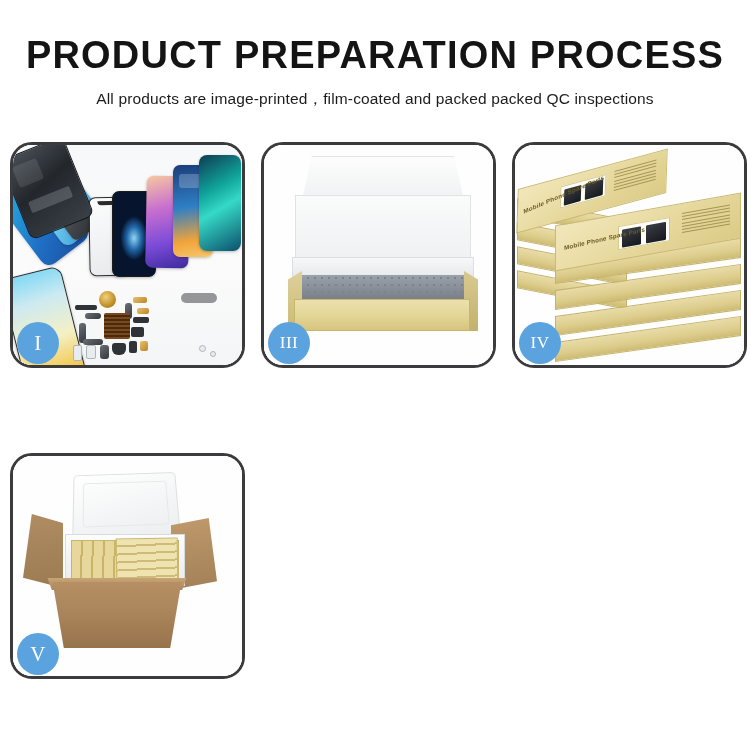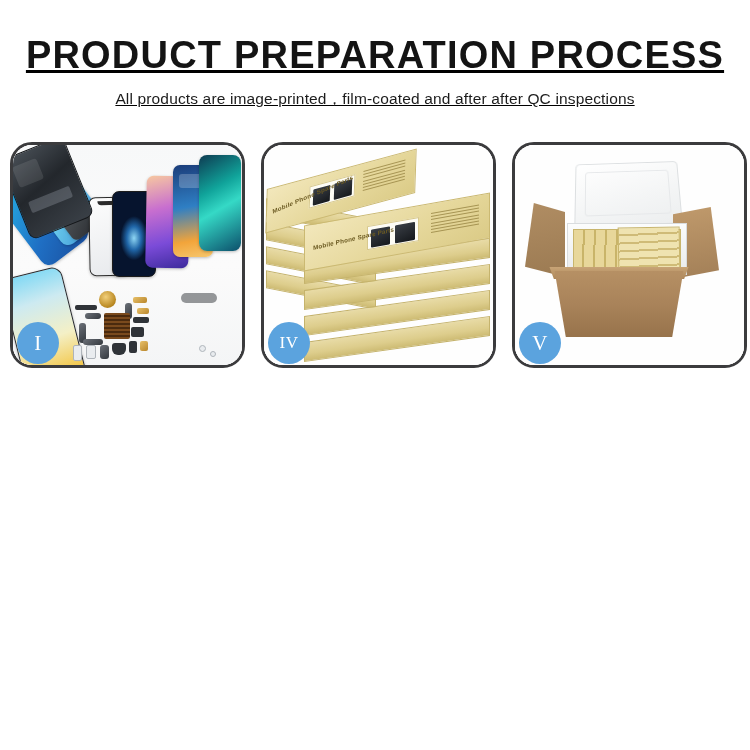--- a/index.html
+++ b/index.html
@@ -6,21 +6,21 @@
   * { box-sizing: border-box; margin: 0; padding: 0; }
   html, body {
     width: 750px; height: 750px;
     background: #ffffff;
     font-family: "Liberation Sans", sans-serif;
     overflow: hidden;
   }
   .page { position: relative; width: 750px; height: 750px; background: #fff; }
 
   
-  .header { width: 750px; padding-top: 36px; text-align: center; text-decoration: underline; }
+  .header { width: 750px; padding-top: 36px; text-align: center; }
   .title {
     font-family: "Liberation Sans", sans-serif;
     font-size: 38px; font-weight: 700; letter-spacing: 1.2px;
     color: #141414; line-height: 1.05; white-space: nowrap;
   }
   .subtitle {
     margin-top: 13px;
     font-family: "Liberation Sans", sans-serif;
     font-size: 15.5px; font-weight: 400; letter-spacing: 0.15px;
     color: #1c1c1c; white-space: nowrap;
@@ -348,21 +348,21 @@
     clip-path: polygon(20% 0, 100% 22%, 72% 100%, 0 58%);
   }
 </style>
 </head>
 <body>
 
 <div class="page">
 
   <div class="header">
     <div class="title">PRODUCT PREPARATION PROCESS</div>
-    <div class="subtitle">All products are image-printed，film-coated and after after QC inspections</div>
+    <div class="subtitle">All products are image-printed，film-coated and packed packed QC inspections</div>
   </div>
 
   <div class="grid">
 
     <div class="panel">
       <div class="panel-clip">
         <div class="scene">
           <div class="p1-bg"></div>
           <div class="phone ph-blue-film"></div>
           <div class="phone ph-blue-film2"></div>
@@ -394,20 +394,35 @@
           <div class="part gold" style="left:127px;top:196px;width:8px;height:10px;"></div>
           <div class="part white" style="left:186px;top:200px;width:7px;height:7px;border-radius:50%;"></div>
           <div class="part white" style="left:197px;top:206px;width:6px;height:6px;border-radius:50%;"></div>
           <div class="part" style="left:168px;top:148px;width:36px;height:10px;border-radius:5px;opacity:.5;"></div>
         </div>
       </div>
       <div class="badge">I</div>
     </div>
 
 
+    <div class="panel">
+      <div class="panel-clip">
+        <div class="scene">
+          <div class="p3-bg"></div>
+          <div class="p3-lid-back"></div>
+          <div class="p3-lid-inner"></div>
+          <div class="p3-foam"></div>
+          <div class="p3-contents"></div>
+          <div class="p3-box-left"></div>
+          <div class="p3-box-right"></div>
+          <div class="p3-box-front"></div>
+        </div>
+      </div>
+      <div class="badge small">III</div>
+    </div>
 
     <div class="panel">
       <div class="panel-clip">
         <div class="scene">
           <div class="p4-bg"></div>
           <div class="stack">
 
             <div class="sbox" style="left:2px;top:64px;width:110px;height:18px;transform:skewY(11deg);"></div>
             <div class="sbox" style="left:2px;top:88px;width:110px;height:18px;transform:skewY(11deg);"></div>
             <div class="sbox" style="left:2px;top:112px;width:110px;height:18px;transform:skewY(11deg);"></div>

